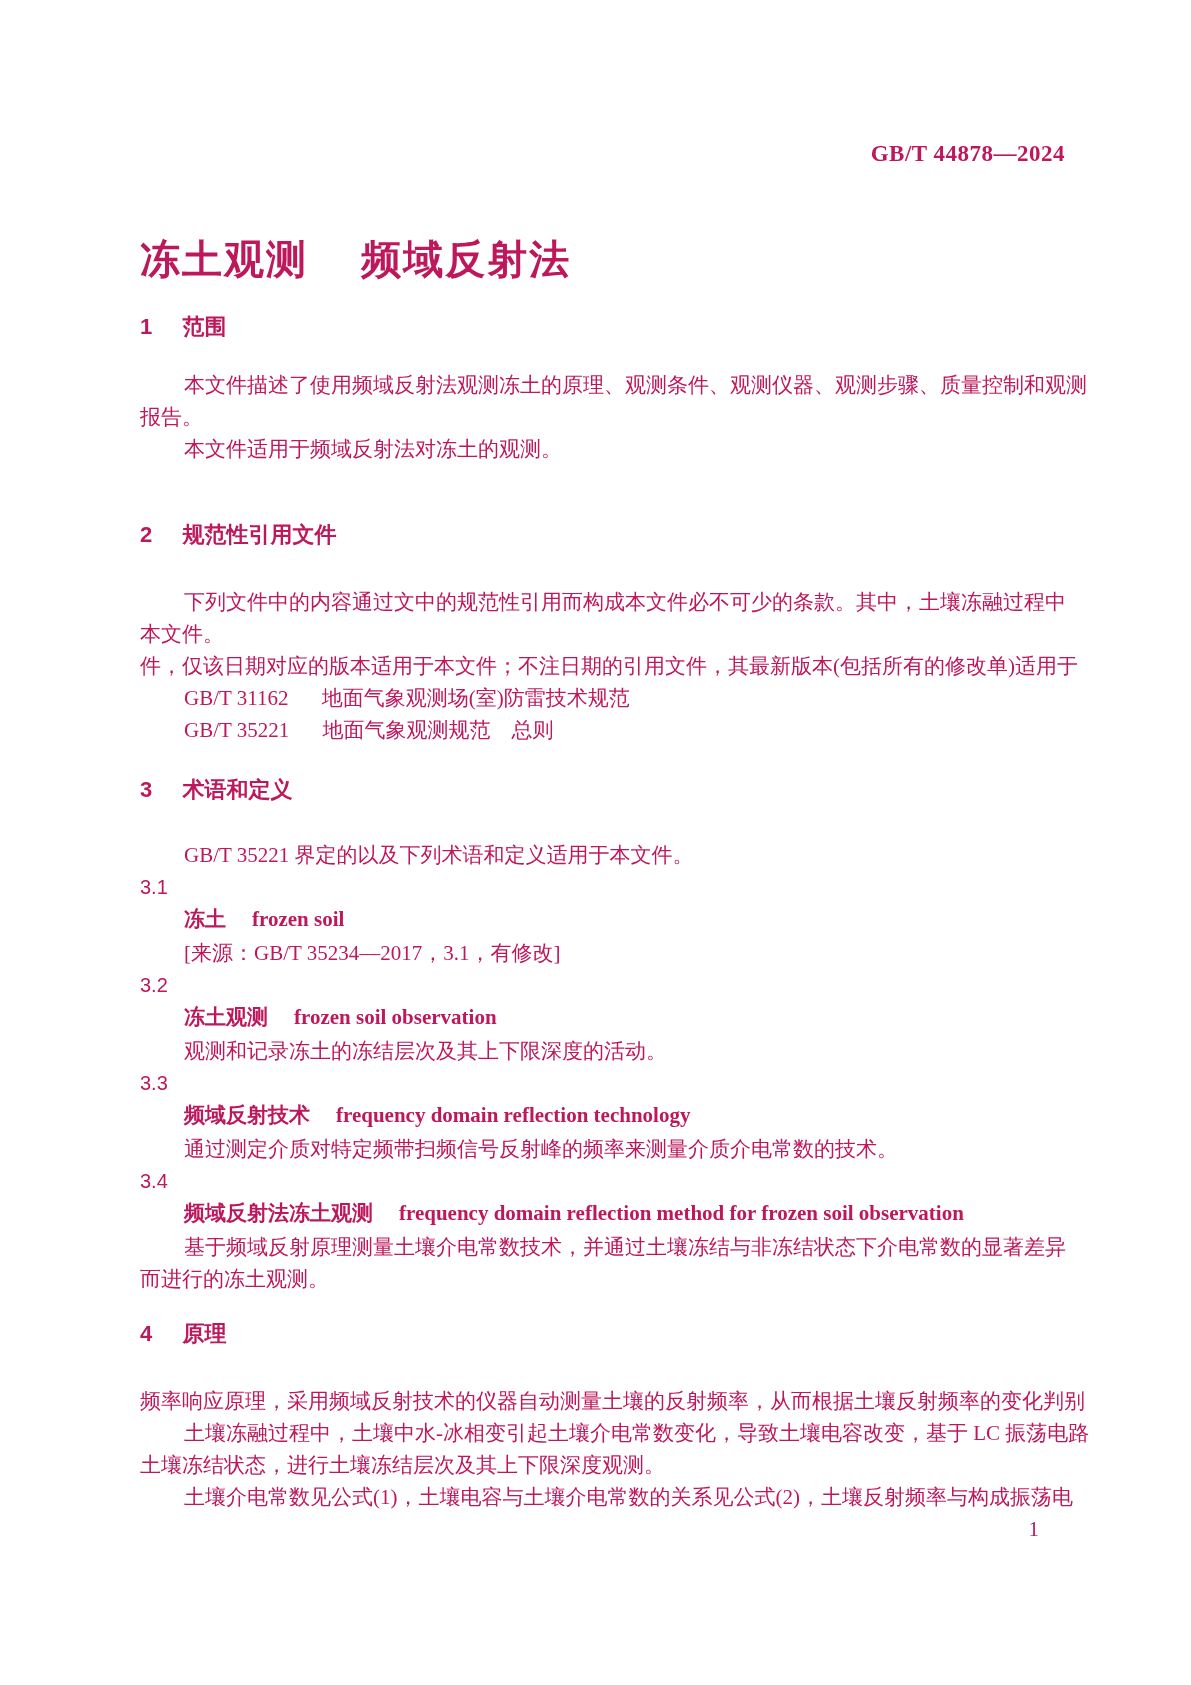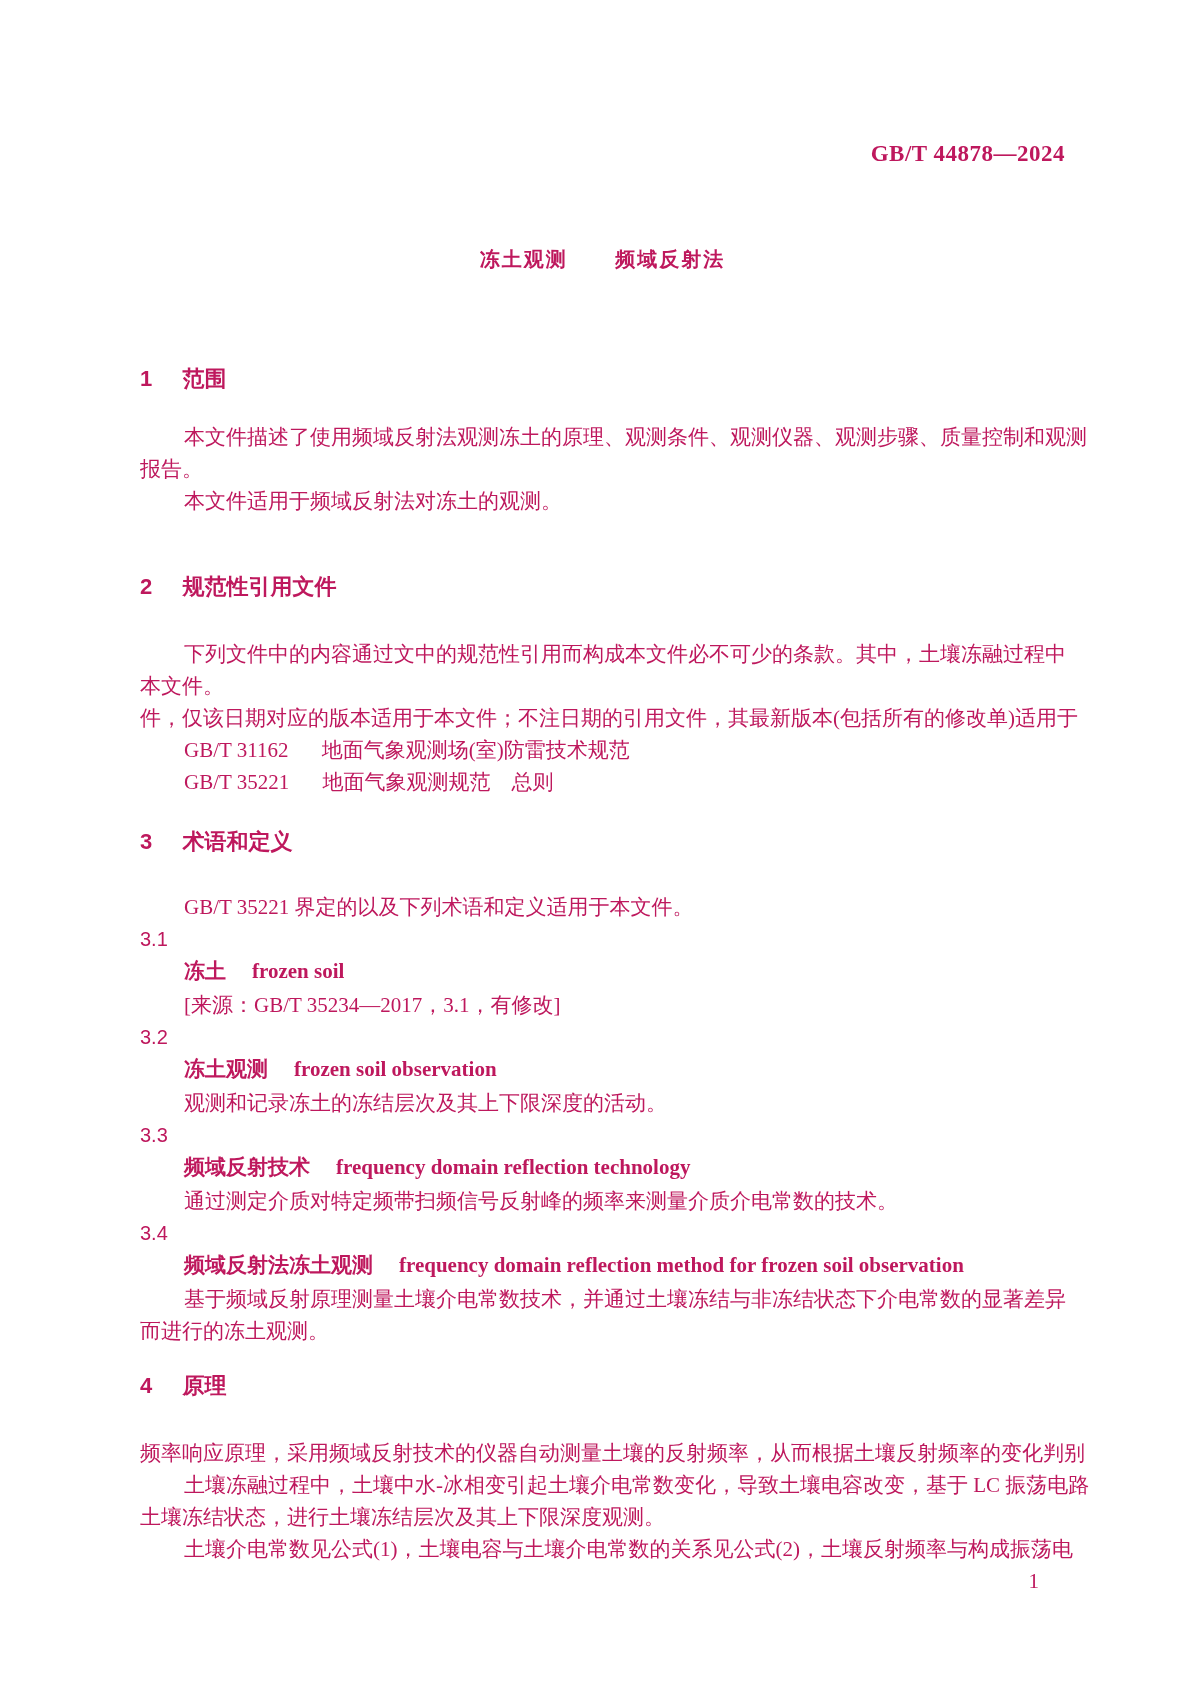--- a/index.html
+++ b/index.html
@@ -22,39 +22,38 @@
     font-family: "Liberation Serif", "DejaVu Serif", serif;
     font-weight: 700;
     font-size: 23px;
     letter-spacing: 0.5px;
   }
 
   
   .doc-title {
     margin-top: 67px;
     line-height: 40px;
-    text-align: center;
     font-family: "Liberation Sans", "DejaVu Sans", sans-serif;
     font-weight: 700;
-    font-size: 20px;
+    font-size: 40px;
     letter-spacing: 2px;
     white-space: nowrap;
   }
   .doc-title .t2 { margin-left: 40px; }
 
   
   .sec-heading {
     font-family: "Liberation Sans", "DejaVu Sans", sans-serif;
     font-weight: 700;
     font-size: 22px;
     line-height: 32px;
     white-space: nowrap;
   }
   .sec-heading .sec-label { margin-left: 24px; }
-  .mt-h1 { margin-top: 84px; } .mb-h1 { margin-bottom: 26px; }
+  .mt-h1 { margin-top: 32px; } .mb-h1 { margin-bottom: 26px; }
   .mt-h2 { margin-top: 54px; } .mb-h2 { margin-bottom: 35px; }
   .mt-h3 { margin-top: 28px; } .mb-h3 { margin-bottom: 33px; }
   .mt-h4 { margin-top: 23px; } .mb-h4 { margin-bottom: 35px; }
 
   
   .body-line {
     font-size: 21px;
     line-height: 32px;
     white-space: nowrap;
   }

